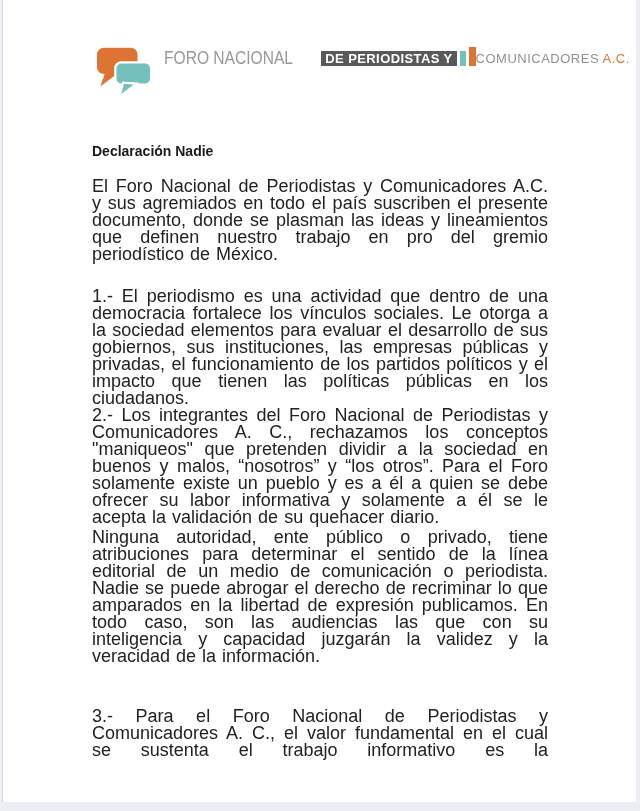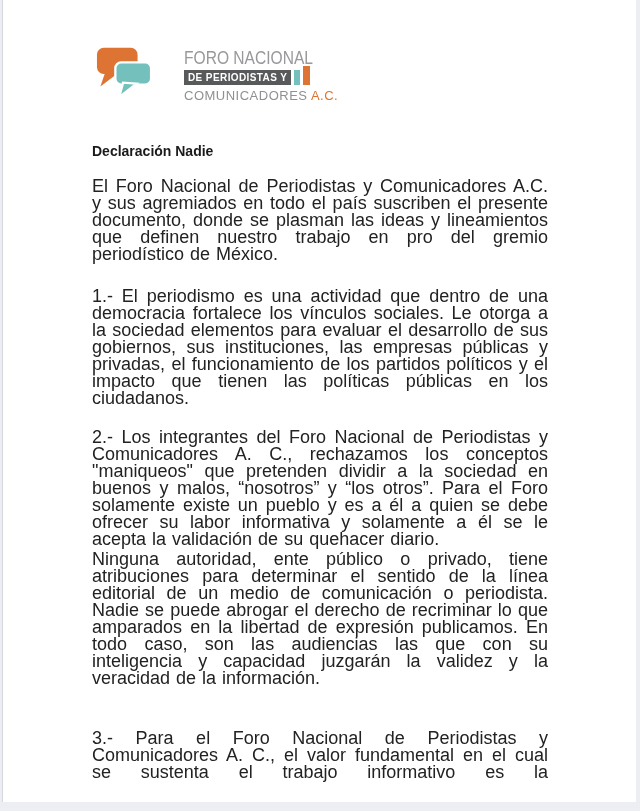--- a/index.html
+++ b/index.html
@@ -23,37 +23,37 @@
   
   .logo-row {
     margin-top: 45px;
     margin-left: 4px;
     display: flex;
     align-items: flex-start;
     gap: 10px;
     height: 62px;
   }
   .logo-bubbles { width: 58px; height: 56px; flex: 0 0 auto; }
-  .logo-text { display: flex; flex-direction: column; align-items: flex-start; padding-top: 3px; margin-left: 20px; }
+  .logo-text { display: flex; align-items: flex-start; padding-top: 3px; }
   .logo-title {
     font-size: 19px;
     line-height: 19px;
     color: #97989b;
     letter-spacing: 0px;
     transform: scaleX(0.82);
     transform-origin: left center;
     white-space: nowrap;
     font-weight: 400;
   }
   .logo-bar-row { display: flex; align-items: center; gap: 3px; margin-top: 2px; }
   .logo-bar {
     background: #58595b;
     color: #ffffff;
     font-weight: bold;
-    font-size: 10px;
+    font-size: 13px;
     line-height: 10px;
     padding: 3px 4px 2px 4px;
     letter-spacing: 0.4px;
     white-space: nowrap;
   }
   .stripe { display: inline-block; }
   .stripe-teal { width: 6px; height: 15px; background: #74c0bc; }
   .stripe-orange { width: 7px; height: 19px; background: #dd7433; margin-top: -3px; }
   .logo-line3 {
     margin-top: 3px;
@@ -93,21 +93,21 @@
   .acuerdos {
     margin-top: 27px;
     font-weight: bold;
     font-size: 14px;
     line-height: 17px;
     color: #1a1a1a;
     letter-spacing: 0.2px;
   }
   .p1 { margin-top: 25px; }
   .p2 { margin-top: 2px; }
-  .p3 { margin-top: 22px; }
+  .p3 { }
   .p4 { margin-top: 3px; }
   .p5 { margin-top: 43px; }
   .justify-last { text-align-last: justify; }
 </style>
 </head>
 <body>
 
 <div class="stage">
   <div class="page">
     <div class="content">

